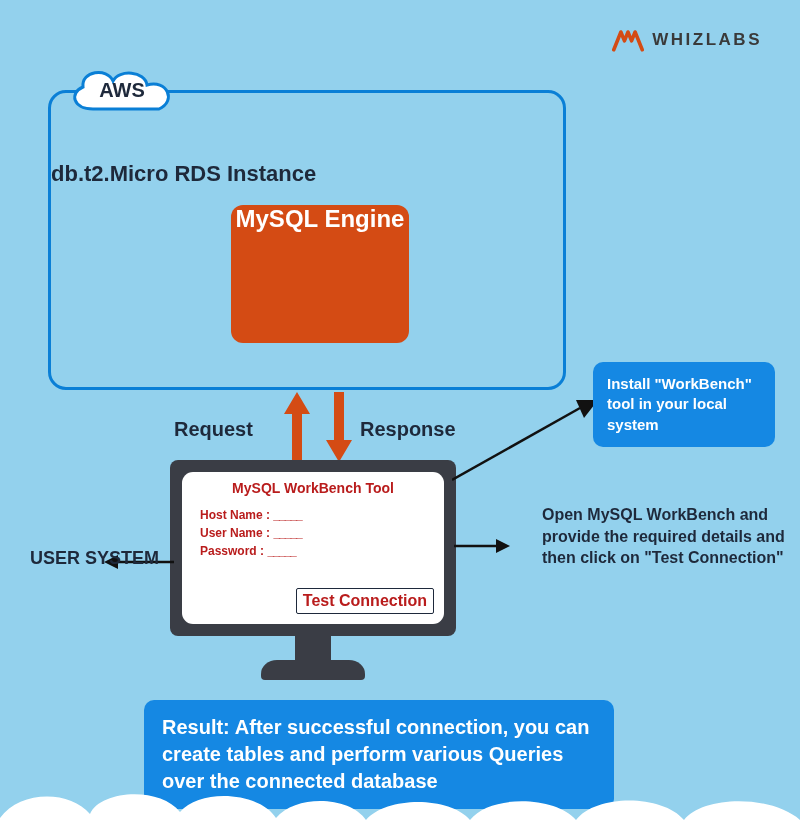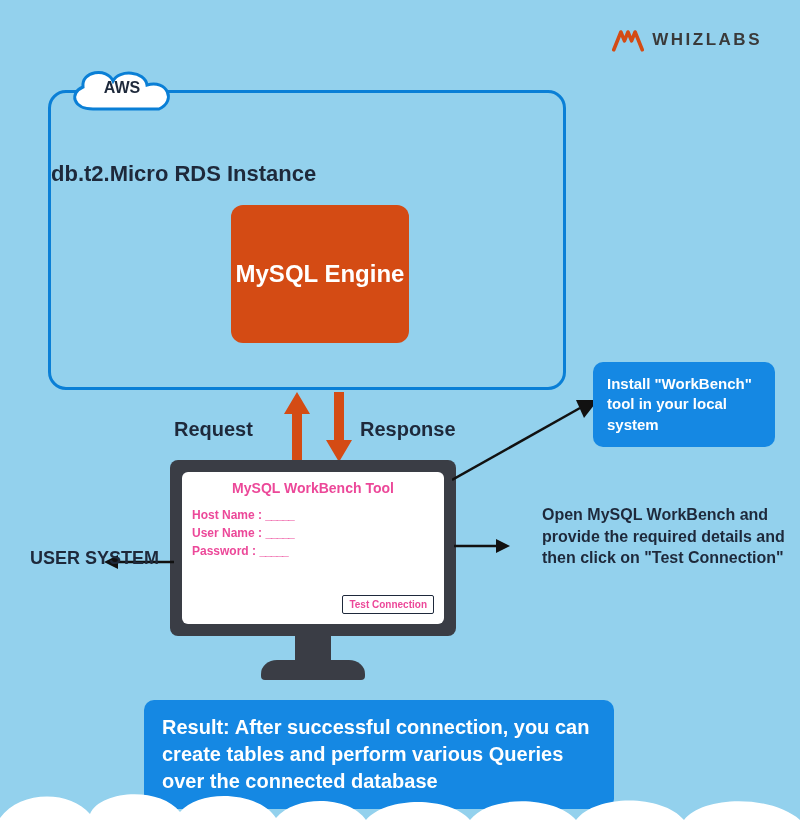--- a/index.html
+++ b/index.html
@@ -38,42 +38,42 @@
       left: 12px;
       width: 118px;
       height: 50px;
       background: transparent;
     }
     .aws-cloud-svg { position: absolute; top: 0; left: 0; }
     .aws-cloud-text {
       position: absolute;
       top: 14px; left: 0; width: 100%;
       text-align: center;
-      font-size: 16px; font-weight: 700; color: #1e293b;
+      font-size: 20px; font-weight: 700; color: #1e293b;
     }
     .vpc-label {
       position: absolute;
       top: 24px; left: 24px;
       font-size: 24px; font-weight: 700; color: #1e293b;
     }
     .rds-label {
       position: absolute;
       top: 68px; left: 0; width: 100%;
       text-align: left;
       font-size: 22px; font-weight: 700; color: #1e293b;
     }
     .mysql-engine {
       position: absolute;
       top: 112px; left: 180px;
       width: 178px; height: 138px;
       background: #d44b14;
       border-radius: 12px;
       color: #fff;
       font-size: 24px; font-weight: 700;
-      display: flex; align-items: center; justify-content: center;
+      display: flex; align-items: flex-start; justify-content: center;
       text-align: center;
       line-height: 1.2;
     }
     .request-label {
       position: absolute; top: 418px; left: 174px;
       font-size: 20px; font-weight: 700; color: #1e293b;
     }
     .response-label {
       position: absolute; top: 418px; left: 360px;
       font-size: 20px; font-weight: 700; color: #1e293b;
@@ -87,24 +87,24 @@
     .monitor-frame {
       width: 286px; height: 176px;
       background: #3a3d45;
       border-radius: 8px;
       padding: 12px;
       position: relative;
     }
     .monitor-screen {
       width: 100%; height: 100%;
       background: #fff;
-      border-radius: 6px;
-      padding: 8px 10px;
+      border-radius: 11px;
+      padding: 8px 18px;
       font-size: 12px;
-      color: #ec4899;
+      color: #b91c1c;
       position: relative;
     }
     .monitor-stand {
       position: absolute;
       bottom: 18px; left: 50%; transform: translateX(-50%);
       width: 36px; height: 34px;
       background: #3a3d45;
     }
     .monitor-base {
       position: absolute;
@@ -120,21 +120,21 @@
     .field-row { font-size: 12px; font-weight: 700; margin: 4px 0; }
     .fields-wrap { display: flex; gap: 22px; }
     .fields-left { flex: 1; }
     .blank { display: inline-block; letter-spacing: -1px; }
     .port-blank { margin-left: 4px; }
     .btn-testconn {
       position: absolute;
       bottom: 10px; right: 10px;
       border: 1.5px solid #1e293b;
       padding: 3px 6px;
-      font-size: 10px; font-weight: 600;
+      font-size: 16px; font-weight: 600;
       text-align: center;
       line-height: 1.1;
       border-radius: 2px;
       background: #fff;
     }
 
     .user-system-label {
       position: absolute;
       top: 548px; left: 30px;
       font-size: 18px; font-weight: 800; color: #1e293b;

